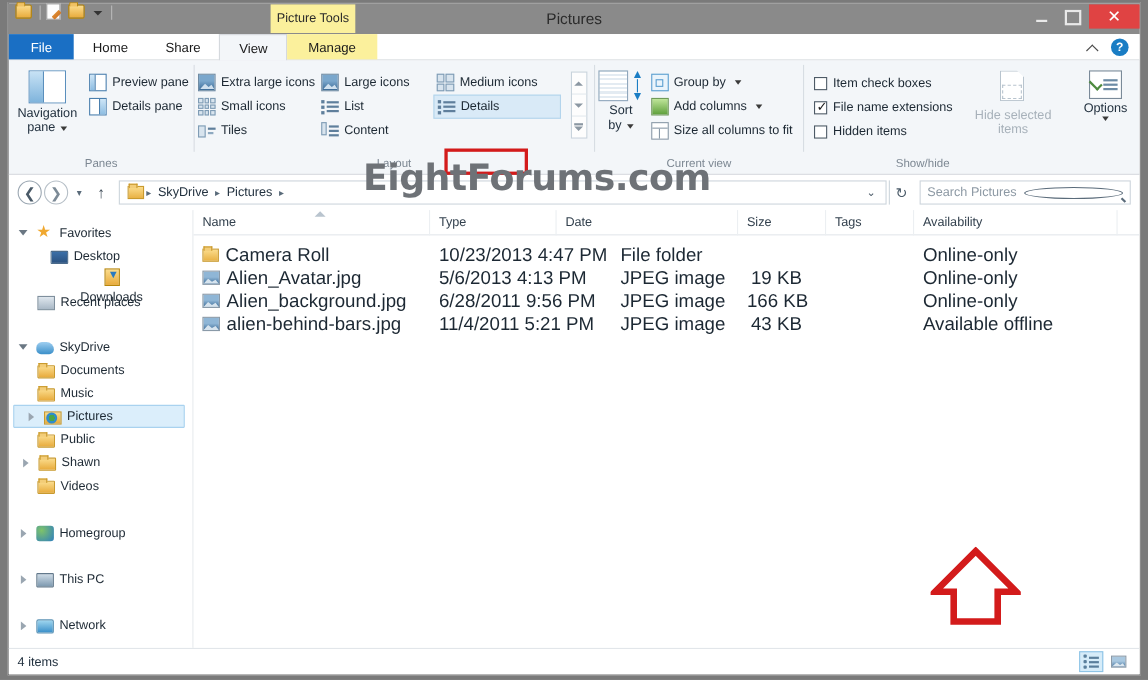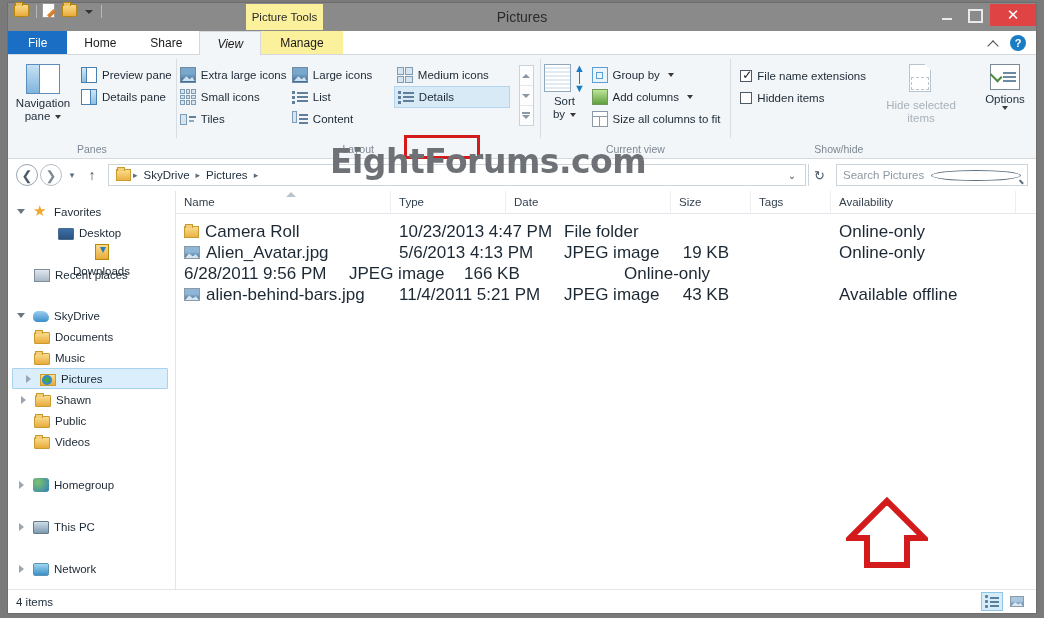--- a/index.html
+++ b/index.html
@@ -76,21 +76,21 @@
     display: flex; align-items: stretch; flex: 0 0 auto;
     border-bottom: 1px solid #d5d9dd;
   }
   .tab {
     padding: 0 17px; display: flex; align-items: center;
     font-size: 12px; color: #1a1a1a; position: relative; text-align: right;
   }
   .tab-file { background: #1a6fc4; color: #fff; padding: 0 20px; }
   .tab-active {
     background: #f3f6f9; border-left: 1px solid #d5d9dd; border-right: 1px solid #d5d9dd;
-    border-top: 1px solid #d5d9dd; margin-bottom: -1px; font-style: italic;
+    border-top: 1px solid #d5d9dd; margin-bottom: -1px;
   }
   .tab-manage { background: #fbf09c; padding: 0 19px; }
   .ribbon-right {
     position: absolute; right: 4px; top: 0; height: 24px;
     display: flex; align-items: center; gap: 10px; padding-right: 6px;
   }
   .chev-up { width: 13px; height: 13px; position: relative; }
   .chev-up::after {
     content:""; position:absolute; left:2px; top:5px; width:7px; height:7px;
     border-left: 1.5px solid #4a4a4a; border-top: 1.5px solid #4a4a4a;
@@ -565,20 +565,24 @@
       </div>
       <div class="rgroup-label">Current view</div>
     </div>
 
     <div class="rsep"></div>
 
     <div class="rgroup" style="flex:1">
       <div class="rgroup-body">
         <div style="padding-top:5px;padding-left:6px;">
           <div class="smallitem">
+            <span class="chk"></span>
+            <span>Item check boxes</span>
+          </div>
+          <div class="smallitem">
             <span class="chk on"></span>
             <span>File name extensions</span>
           </div>
           <div class="smallitem">
             <span class="chk"></span>
             <span>Hidden items</span>
           </div>
         </div>
 
         <div class="bigbtn" style="width:72px;color:#a7b1ba;margin-left:16px;">
@@ -635,21 +639,21 @@
 
     <div class="navpane">
 
       <div class="nav-item" style="padding-left:6px;">
         <span class="nav-exp">
             <i class="exp-open"></i>
           </span>
         <span class="nav-ico ico-star">★</span>
         <span>Favorites</span>
       </div>
-      <div class="nav-item" style="padding-left:26px;margin-left:24px;">
+      <div class="nav-item" style="padding-left:38px;">
         <span class="nav-ico ico-desktop"></span>
         <span>Desktop</span>
       </div>
       <div class="nav-item" style="padding-left:26px;flex-direction:column;">
         <span class="nav-ico ico-dl"></span>
         <span>Downloads</span>
       </div>
       <div class="nav-item" style="padding-left:26px;">
         <span class="nav-ico ico-recent"></span>
         <span>Recent places</span>
@@ -672,30 +676,30 @@
         <span class="nav-ico ico-folder"></span>
         <span>Music</span>
       </div>
       <div class="nav-item nav-sel" style="padding-left:8px;width:156px;">
         <span class="nav-exp">
             <i class="exp-closed"></i>
           </span>
         <span class="nav-ico ico-folder-sync"></span>
         <span>Pictures</span>
       </div>
+      <div class="nav-item" style="padding-left:26px;">
+        <span class="nav-ico ico-folder"></span>
+        <span>Public</span>
+      </div>
       <div class="nav-item" style="padding-left:8px;">
         <span class="nav-exp">
             <i class="exp-closed"></i>
           </span>
         <span class="nav-ico ico-folder"></span>
         <span>Shawn</span>
-      </div>
-      <div class="nav-item" style="padding-left:26px;">
-        <span class="nav-ico ico-folder"></span>
-        <span>Public</span>
       </div>
       <div class="nav-item" style="padding-left:26px;">
         <span class="nav-ico ico-folder"></span>
         <span>Videos</span>
       </div>
 
       <div class="nav-spacer" style="height:22px;"></div>
 
       <div class="nav-item" style="padding-left:6px;">
         <span class="nav-exp">
@@ -758,20 +762,24 @@
             <span>Alien_Avatar.jpg</span>
           </div>
           <div class="fr-c" style="width:165px">5/6/2013 4:13 PM</div>
           <div class="fr-c" style="width:115px">JPEG image</div>
           <div class="fr-c fr-size" style="width:80px">19 KB</div>
           <div class="fr-c" style="width:80px"></div>
           <div class="fr-c" style="width:185px">Online-only</div>
         </div>
 
         <div class="filerow">
+          <div class="fr-name" style="width:215px">
+            <span class="jpg-ico"></span>
+            <span>Alien_background.jpg</span>
+          </div>
           <div class="fr-c" style="width:165px">6/28/2011 9:56 PM</div>
           <div class="fr-c" style="width:115px">JPEG image</div>
           <div class="fr-c fr-size" style="width:80px">166 KB</div>
           <div class="fr-c" style="width:80px"></div>
           <div class="fr-c" style="width:185px">Online-only</div>
         </div>
 
         <div class="filerow">
           <div class="fr-name" style="width:215px">
             <span class="jpg-ico"></span>

